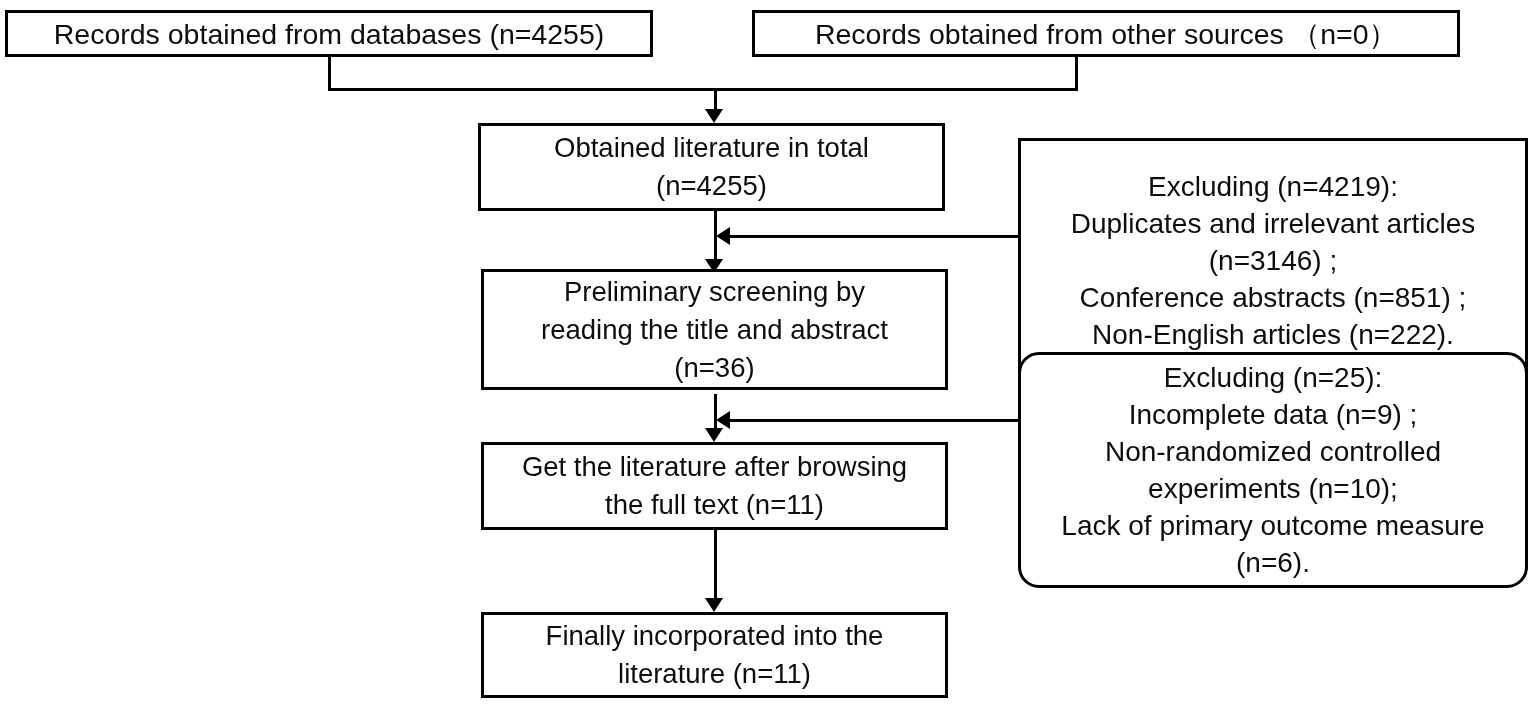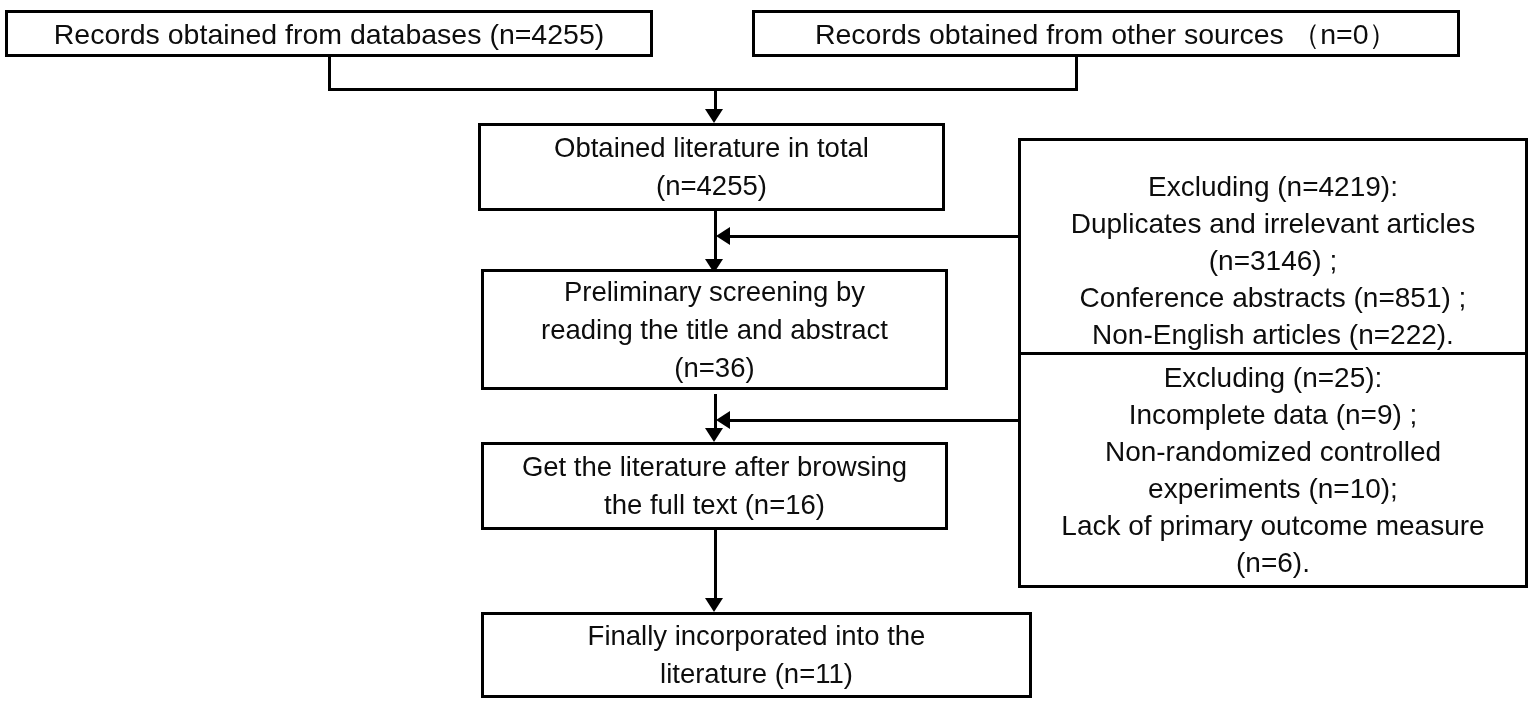--- a/index.html
+++ b/index.html
@@ -105,35 +105,35 @@
 reading the title and abstract
 (n=36)</span>
   </div>
 
   <div class="line" style="left:714px; top:394px; width:3px; height:36px;"></div>
   <div class="arrow-down" style="left:705px; top:428px;"></div>
 
   <div class="line" style="left:728px; top:419px; width:290px; height:3px;"></div>
   <div class="arrow-left" style="left:716px; top:411px;"></div>
 
-  <div class="box" style="left:1018px; top:352px; width:510px; height:236px;">
+  <div class="box" style="left:1018px; top:352px; width:510px; height:236px;border-radius:21px;">
     <span class="box-label">Excluding (n=25):
 Incomplete data (n=9) ;
 Non-randomized controlled
 experiments (n=10);
 Lack of primary outcome measure
 (n=6).</span>
   </div>
 
   <div class="box mid" style="left:481px; top:442px; width:467px; height:88px;">
     <span class="box-label">Get the literature after browsing
-the full text (n=16)</span>
+the full text (n=11)</span>
   </div>
 
   <div class="line" style="left:714px; top:530px; width:3px; height:70px;"></div>
   <div class="arrow-down" style="left:705px; top:598px;"></div>
 
-  <div class="box mid" style="left:481px; top:612px; width:551px; height:86px;">
+  <div class="box mid" style="left:481px; top:612px; width:467px; height:86px;">
     <span class="box-label">Finally incorporated into the
 literature (n=11)</span>
   </div>
 
 </div>
 
 </body></html>

